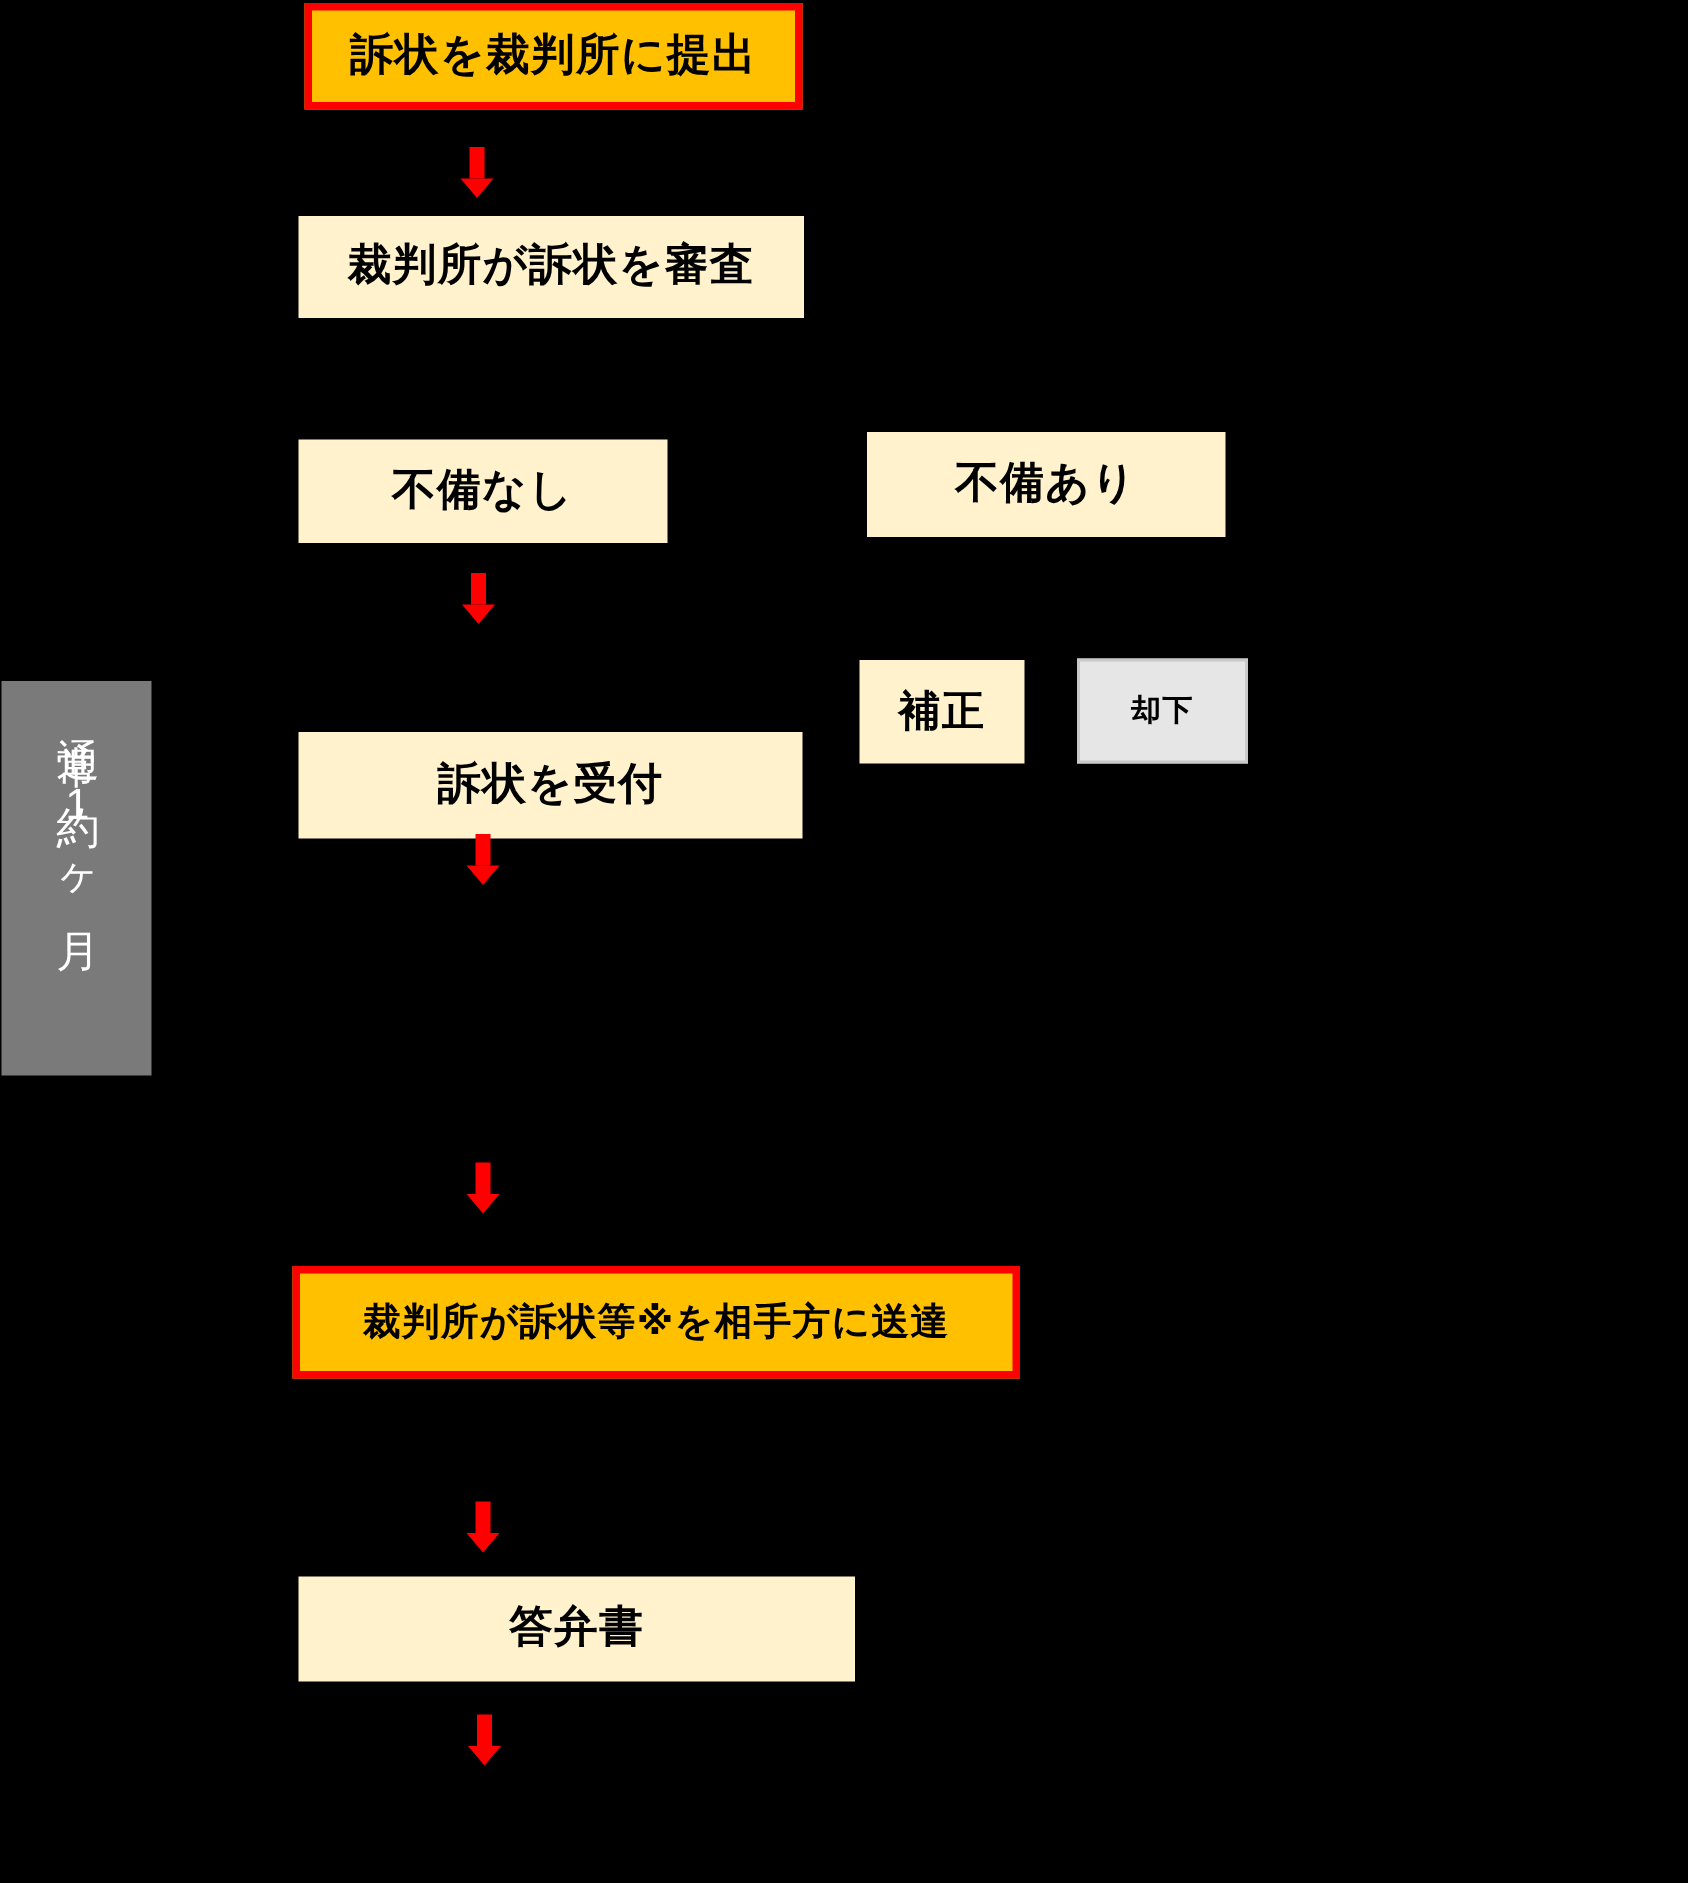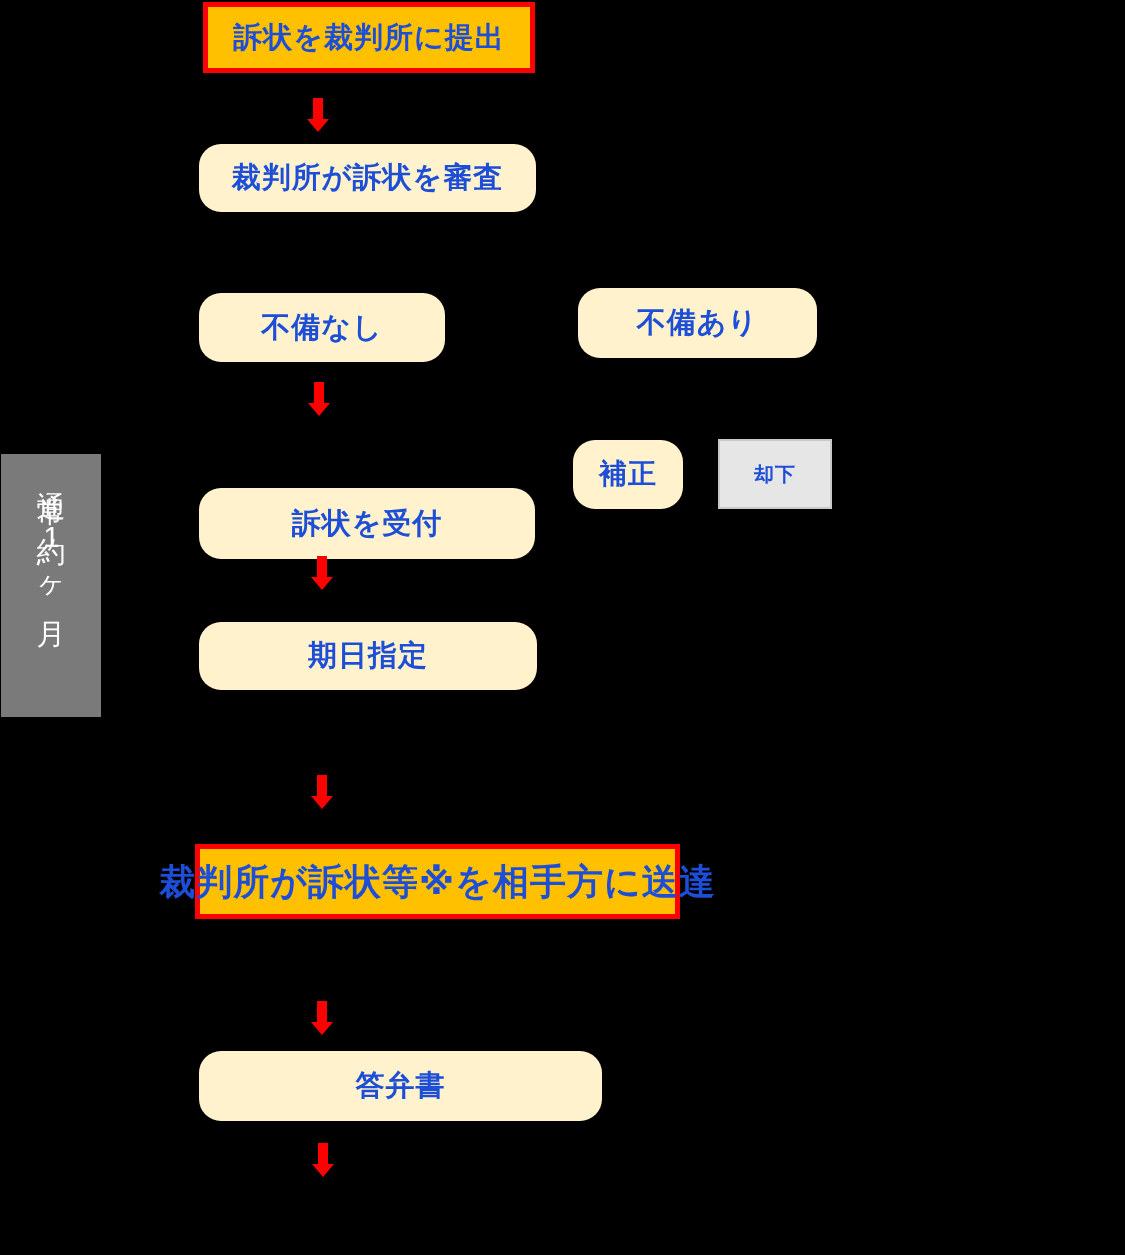--- a/index.html
+++ b/index.html
@@ -17,41 +17,41 @@
   }
 
   
   .node {
     position: absolute;
     box-sizing: border-box;
     display: flex;
     align-items: center;
     justify-content: center;
     text-align: center;
-    color: #1d4ed8;
+    color: #000000;
     font-weight: bold;
     font-size: 29px;
     line-height: 1.1;
     letter-spacing: 1px;
     white-space: nowrap;
   }
-  .cream { background: #FFF2CC; border-radius: 22px; }
+  .cream { background: #FFF2CC; }
   .gold-red { background: #FFC000; border: 5px solid #FF0000; }
   .gray-box { background: #E7E6E6; border: 2px solid #C9C9C9; }
 
   #n-submit   { left: 203px; top: 2px;    width: 332px; height: 71px; }
   #n-review   { left: 199px; top: 144px;  width: 337px; height: 68px; }
   #n-ok       { left: 199px; top: 293px;  width: 246px; height: 69px; }
   #n-defect   { left: 578px; top: 288px;  width: 239px; height: 70px; }
   #n-accept   { left: 199px; top: 444px;  width: 336px; height: 71px; margin-top: 44px; }
   #n-correct  { left: 573px; top: 440px;  width: 110px; height: 69px; font-size: 28px; text-align: right; }
   #n-dismiss  { left: 718px; top: 439px;  width: 114px; height: 70px; font-size: 20px; }
   #n-date     { left: 199px; top: 622px;  width: 338px; height: 68px; }
-  #n-serve    { left: 195px; top: 844px;  width: 485px; height: 75px; font-size: 36px; }
-  #n-answer   { left: 199px; top: 1051px; width: 403px; height: 70px; }
+  #n-serve    { left: 195px; top: 844px;  width: 485px; height: 75px; font-size: 25px; }
+  #n-answer   { left: 199px; top: 1051px; width: 371px; height: 70px; }
   #n-first    { left: 199px; top: 1182px; width: 337px; height: 71px; }
 
   
   .arrow {
     position: absolute;
     width: 22px;
     height: 34px;
   }
   .arrow .shaft {
     width: 10px;
@@ -143,23 +143,20 @@
 
   <div class="node gray-box" id="n-dismiss">
     <span>却下</span>
   </div>
 
   <div class="arrow" id="a3">
     <div class="shaft"></div>
       <div class="head"></div>
   </div>
 
-  <div class="node cream" id="n-date">
-    <span>期日指定</span>
-  </div>
 
   <div class="arrow" id="a4">
     <div class="shaft"></div>
       <div class="head"></div>
   </div>
 
   <div class="node gold-red" id="n-serve">
     <span>裁判所が訴状等※を相手方に送達</span>
   </div>
 

